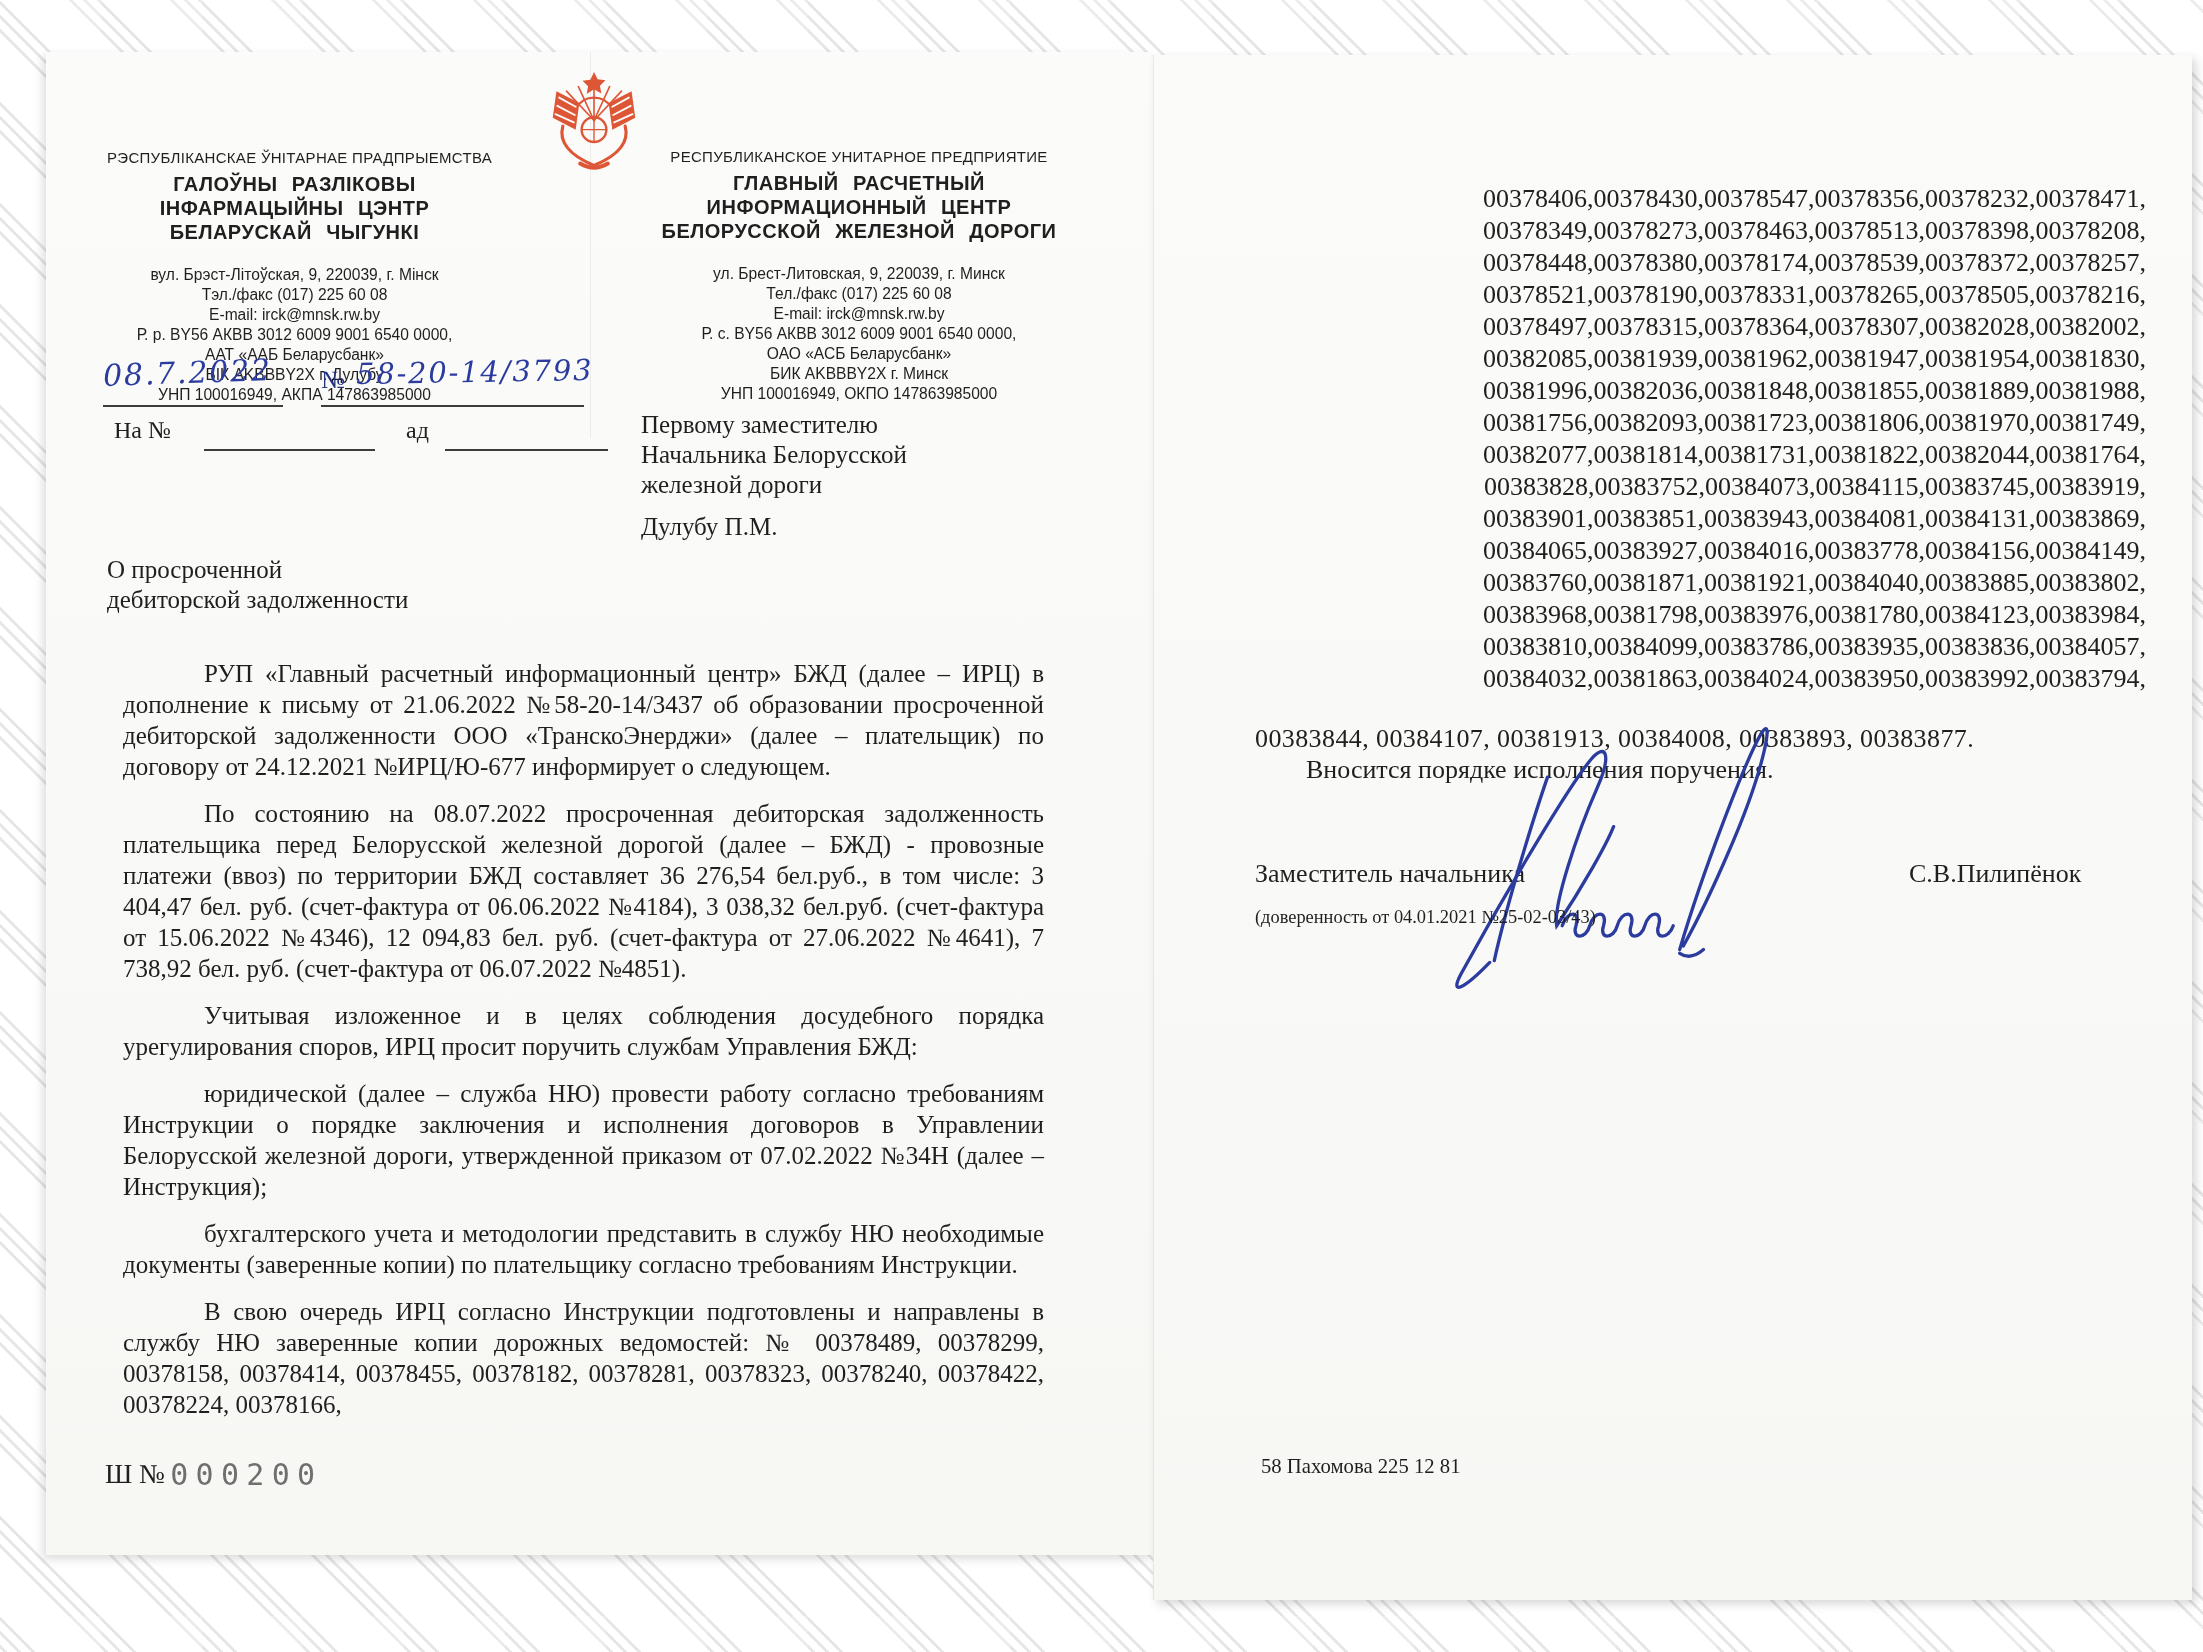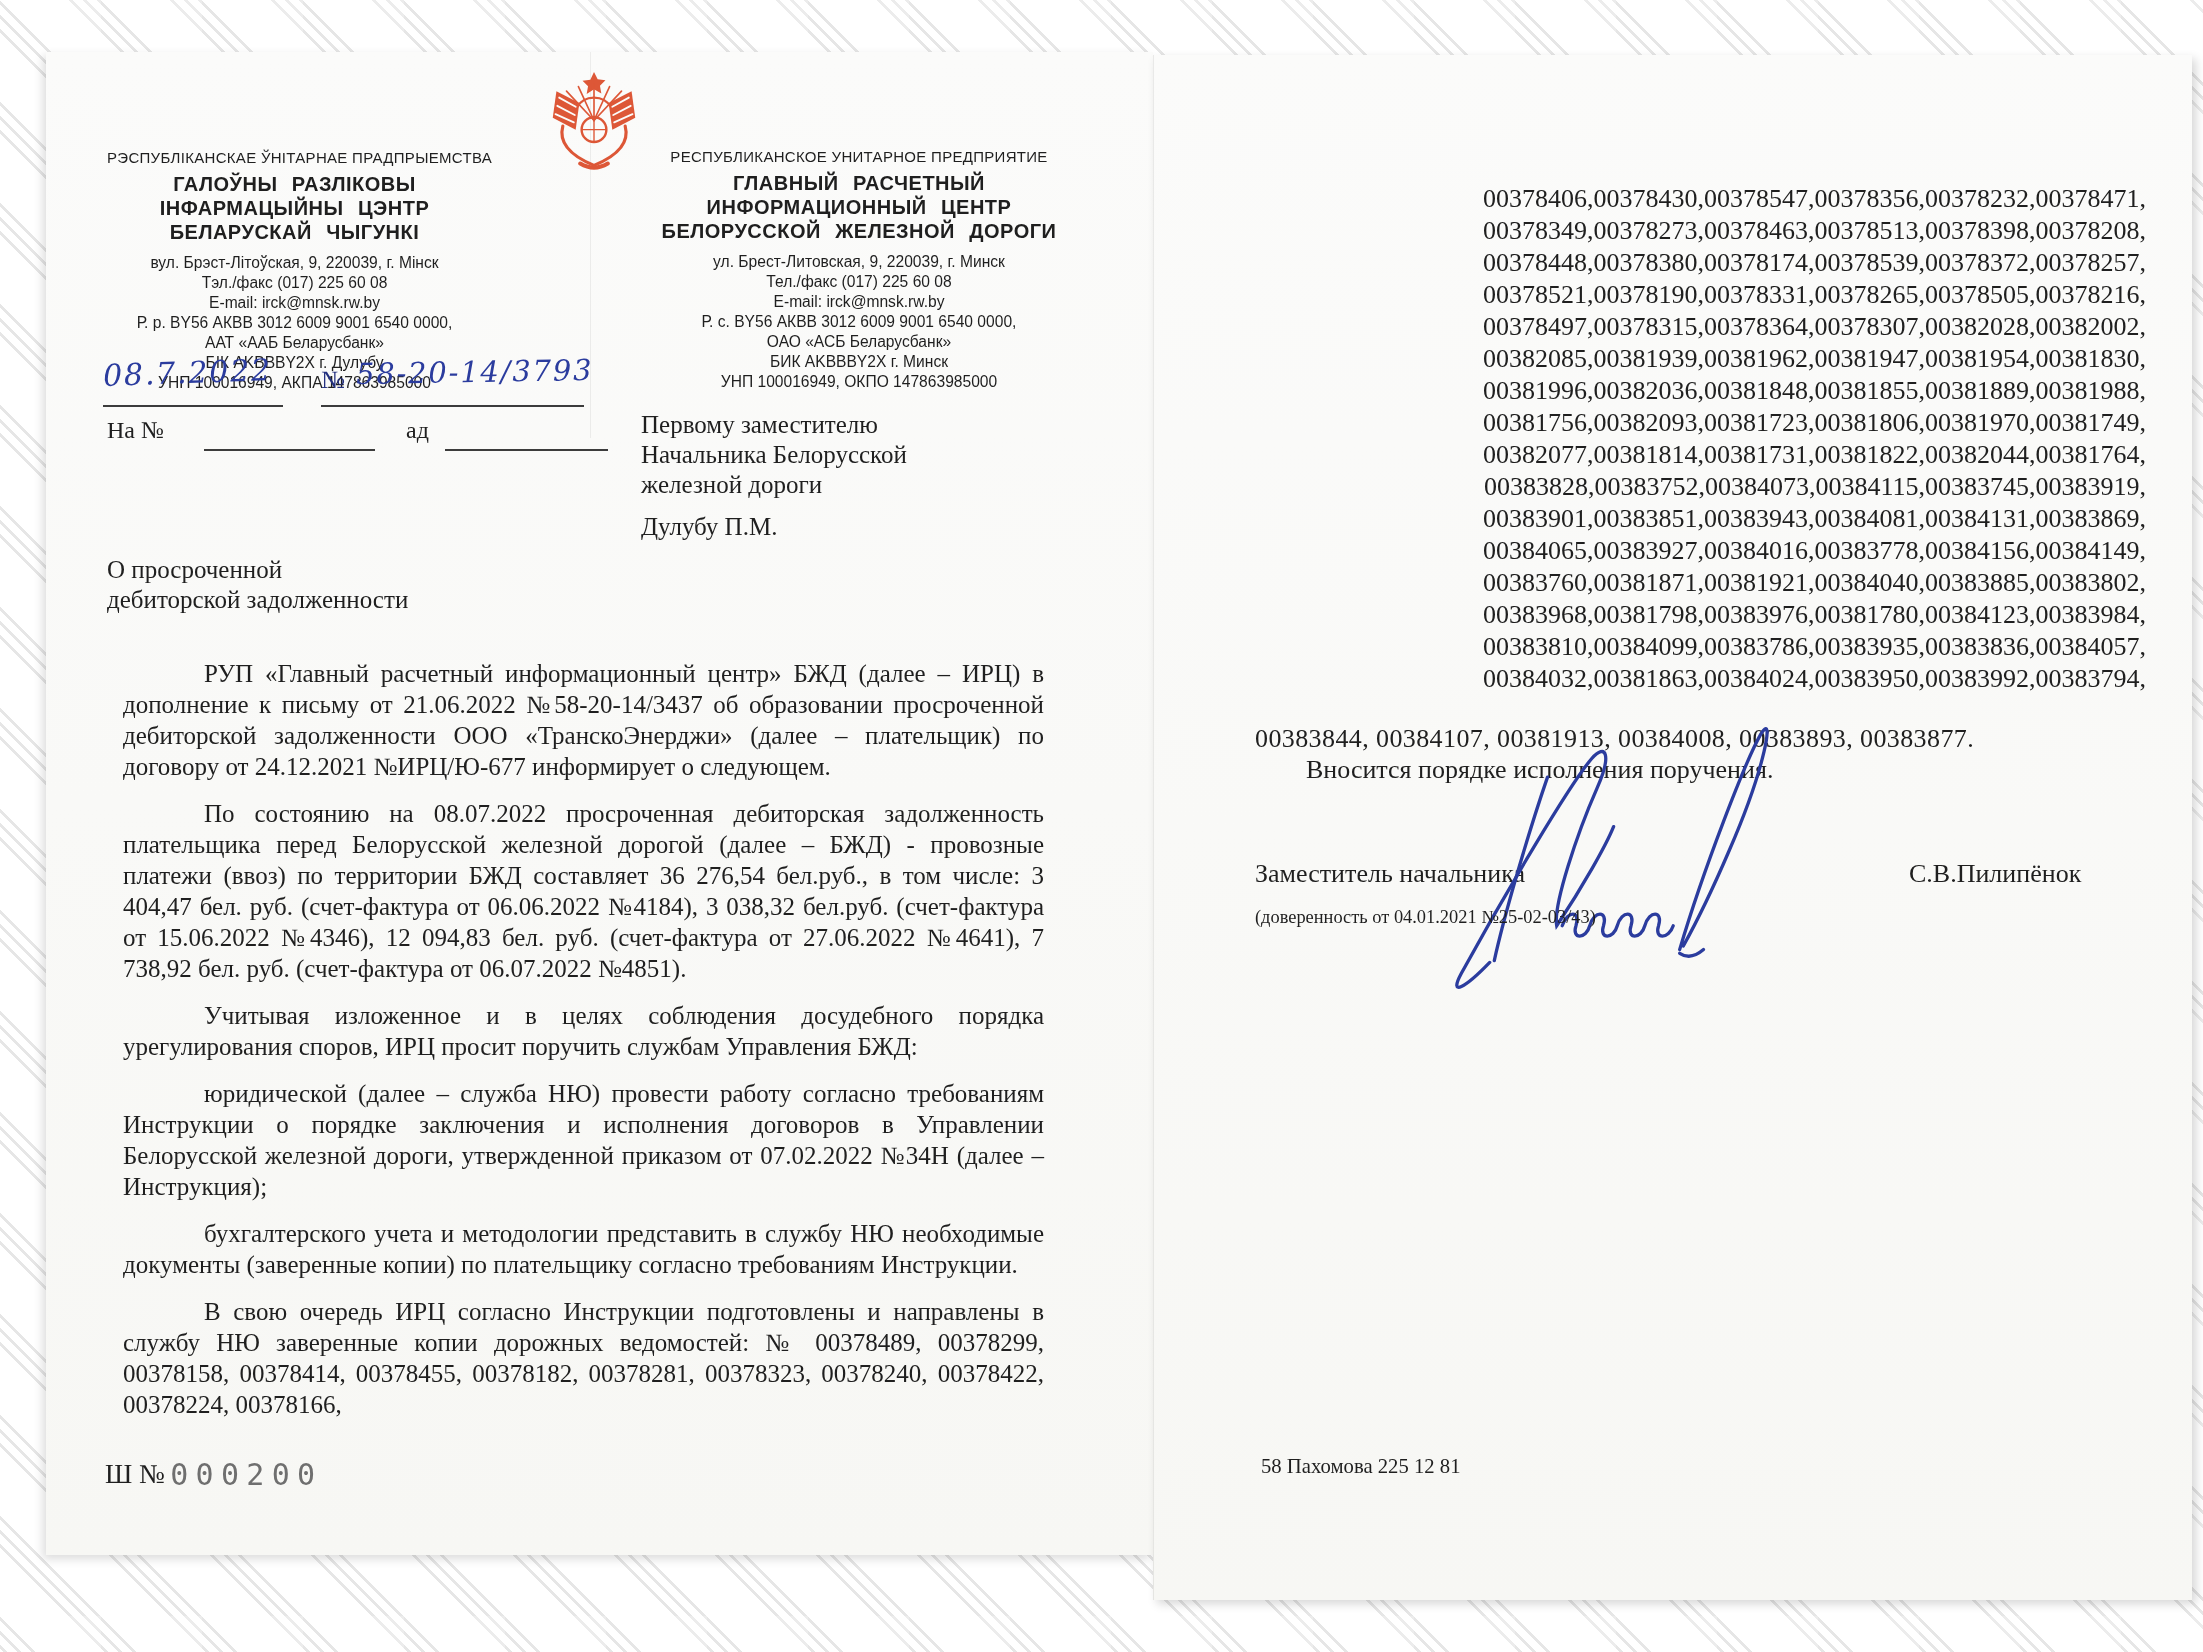--- a/index.html
+++ b/index.html
@@ -34,32 +34,32 @@
   .page-right{left:1153px;top:55px;width:1038px;height:1545px;
     box-shadow:3.7px 3.7px 9.2px rgba(0,0,0,.16);border-left:0.9px solid rgba(0,0,0,.07);}
   .fold{position:absolute;left:544px;top:0;width:0.9px;height:386px;background:rgba(0,0,0,.06);}
 
   
   .lh-col{position:absolute;text-align:center;font-family:"Liberation Sans",sans-serif;}
   .lh-by{left:61px;top:97px;width:375px;}
   .lh-ru{left:613px;top:96px;width:400px;}
   .lh-orgtype{font-size:15px;letter-spacing:0.3px;margin-bottom:6.4px;white-space:nowrap;}
   .lh-name{font-size:20px;font-weight:bold;line-height:24px;word-spacing:8.3px;letter-spacing:0.5px;}
-  .lh-details{font-size:15.6px;line-height:20px;margin-top:9px;}
+  .lh-details{font-size:15.6px;line-height:20px;margin-top:21px;}
   .emblem{position:absolute;left:504px;top:16.5px;width:88px;height:103px;}
 
   
   .hw{font-family:"DejaVu Serif",serif;font-style:italic;color:#2b3c9e;letter-spacing:1.8px;}
   .hw-date{position:absolute;left:57px;top:303px;font-size:30px;transform:rotate(-2deg);}
   .hw-no{position:absolute;left:310px;top:303px;font-size:29px;transform:rotate(-1deg);}
   .no-sign{position:absolute;left:275px;top:314px;font-size:25px;color:#23307f;font-style:normal;font-family:"Liberation Serif",serif;}
   .rule{position:absolute;height:1.8px;background:#3c3c3c;}
   .rule-date{left:57px;top:353px;width:180px;}
   .rule-no{left:275px;top:353px;width:263px;}
-  .na-label{position:absolute;left:61px;top:365px;font-size:24px;}
+  .na-label{position:absolute;left:68px;top:365px;font-size:24px;}
   .rule-na{left:158px;top:397px;width:171px;}
   .ad-label{position:absolute;left:360px;top:365px;font-size:24px;}
   .rule-ad{left:399px;top:397px;width:163px;}
 
   
   .addressee{position:absolute;left:595px;top:358px;font-size:25px;line-height:30px;}
   .addressee-name{margin-top:12px;}
   .subject{position:absolute;left:61px;top:503px;font-size:25px;line-height:30px;}
 
   

